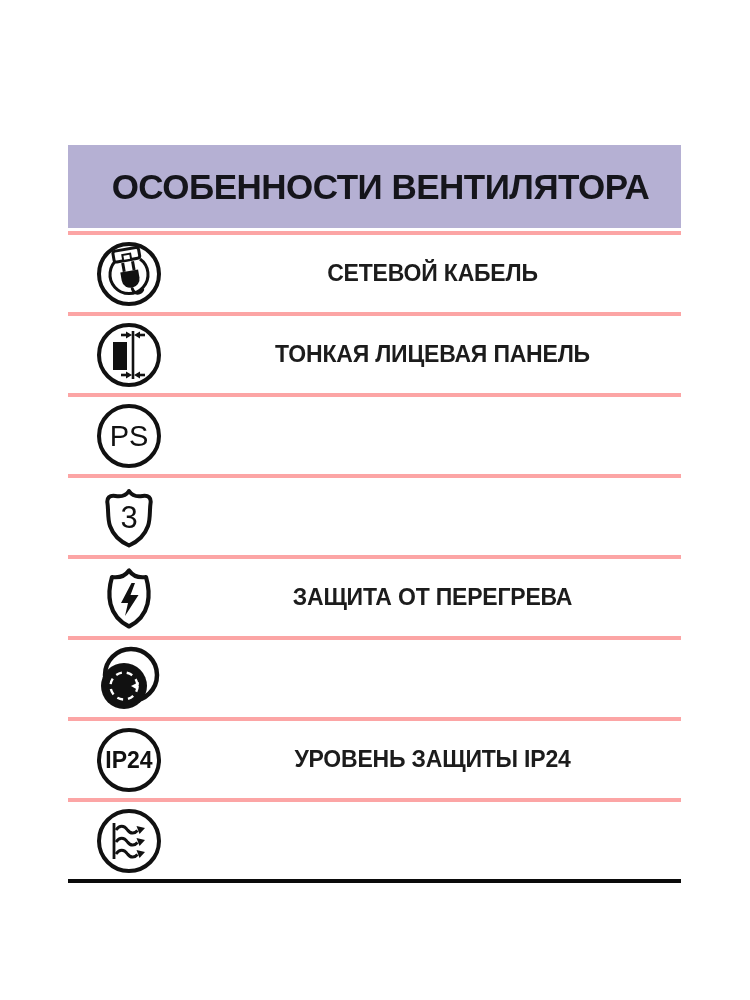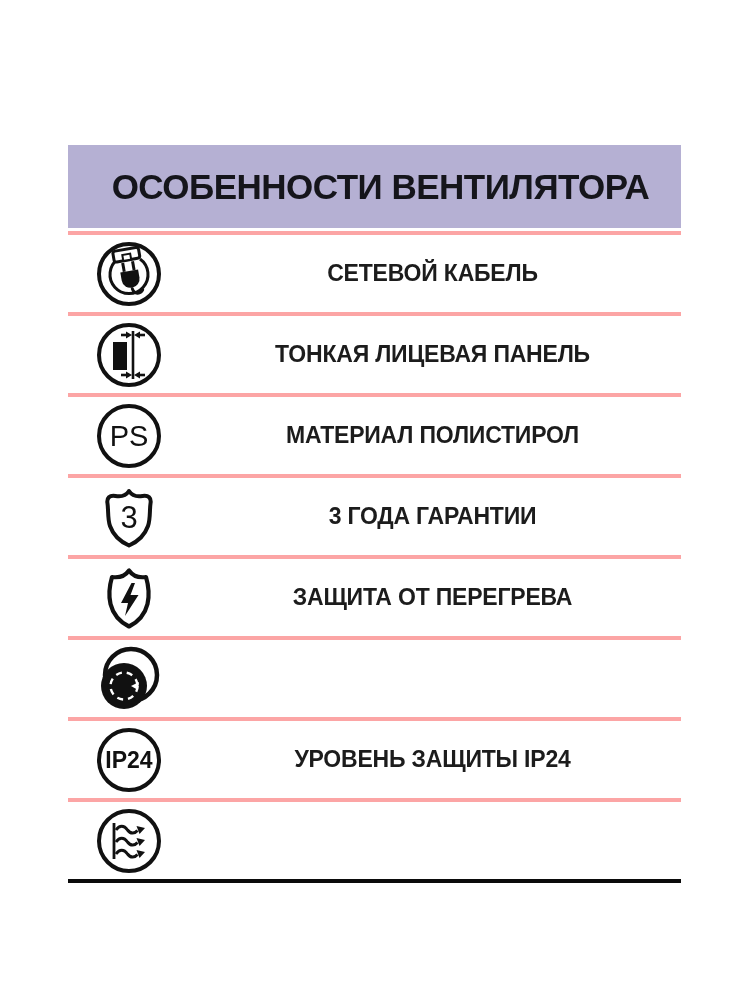--- a/index.html
+++ b/index.html
@@ -85,31 +85,29 @@
       <div class="label-cell">ТОНКАЯ ЛИЦЕВАЯ ПАНЕЛЬ</div>
     </div>
 
     <div class="row">
       <div class="icon-cell">
         <svg width="68" height="68" viewBox="0 0 68 68">
           <circle cx="34" cy="34" r="30" fill="none" stroke="#111" stroke-width="4"></circle>
           <text x="34" y="44" text-anchor="middle" font-size="29" font-weight="500" fill="#111">PS</text>
         </svg>
       </div>
-      <div class="label-cell">МАТЕРИАЛ ПОЛИСТИРОЛ</div>
     </div>
 
     <div class="row">
       <div class="icon-cell">
         <svg width="68" height="68" viewBox="0 0 68 68">
           <path d="M34,8 C31,12.5 26,14 20.5,13 C14.5,12 11.5,15 12.5,20.5 C13.5,27 12.5,36 15,43 C18,51.5 25,58.5 34,62.5 C43,58.5 50,51.5 53,43 C55.5,36 54.5,27 55.5,20.5 C56.5,15 53.5,12 47.5,13 C42,14 37,12.5 34,8 Z" fill="none" stroke="#111" stroke-width="4" stroke-linejoin="round"></path>
           <text x="34" y="45" text-anchor="middle" font-size="31" font-weight="500" fill="#111">3</text>
         </svg>
       </div>
-      <div class="label-cell">3 ГОДА ГАРАНТИИ</div>
     </div>
 
     <div class="row">
       <div class="icon-cell">
         <svg width="68" height="68" viewBox="0 0 68 68">
           <path d="M34,6.5 C30.5,11.5 24,14 17,13 C14.5,21.5 13.5,31.5 15.5,40 C18,50 25,58 34,62.5 C43,58 50,50 52.5,40 C54.5,31.5 53.5,21.5 51,13 C44,14 37.5,11.5 34,6.5 Z" fill="none" stroke="#111" stroke-width="4.2" stroke-linejoin="round"></path>
           <polygon points="36.5,19 26,39 33,39 30,52 43.5,31 35.5,31 40,19" fill="#111"></polygon>
         </svg>
       </div>
       <div class="label-cell">ЗАЩИТА ОТ ПЕРЕГРЕВА</div>

